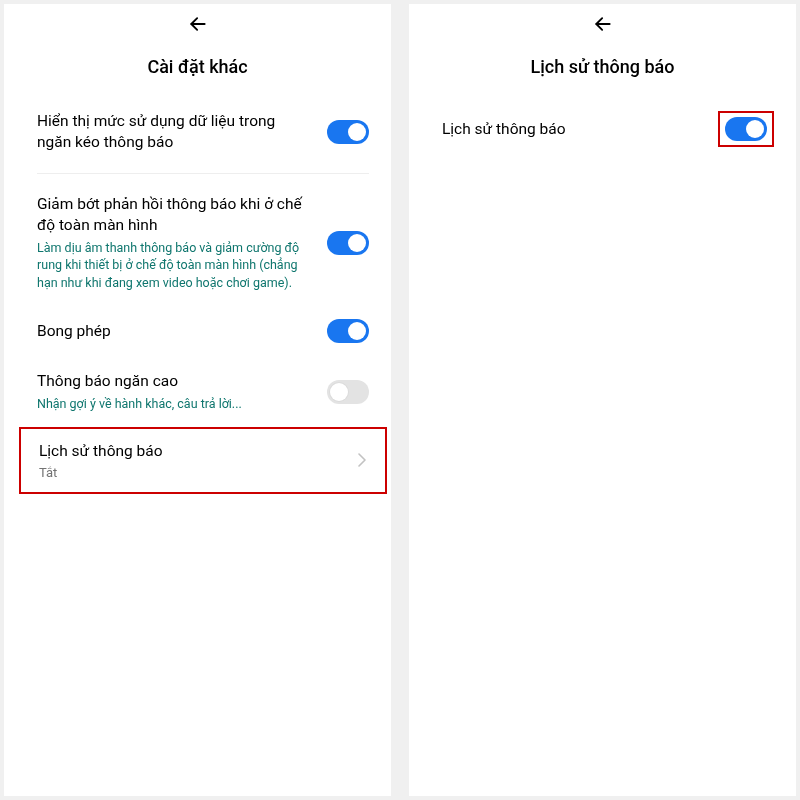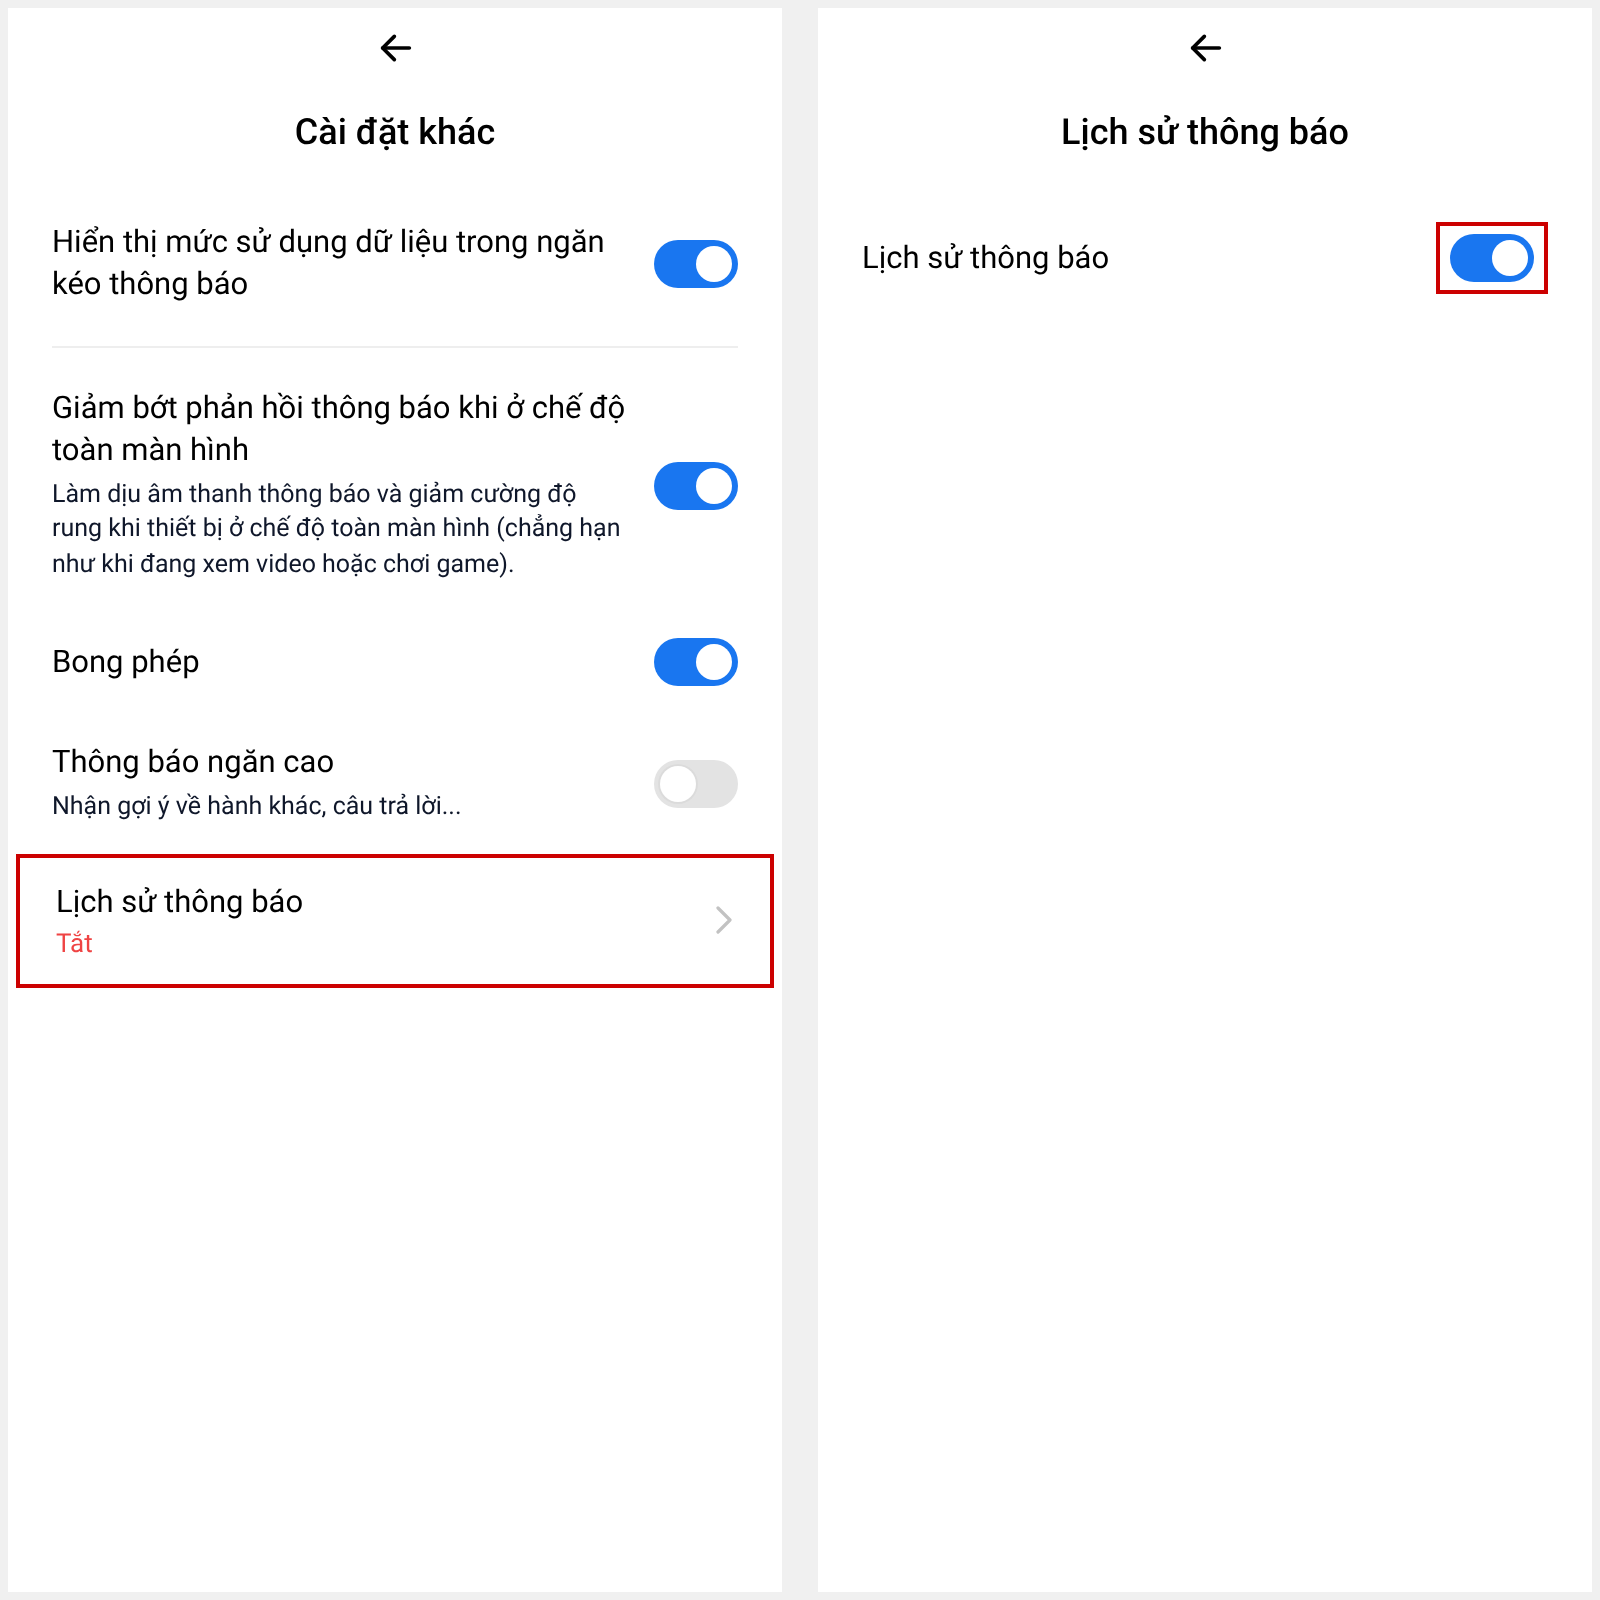--- a/index.html
+++ b/index.html
@@ -35,21 +35,21 @@
     justify-content: center;
     cursor: pointer;
   }
   .back-arrow svg { width: 20px; height: 20px; }
   .header-title {
     font-size: 18px;
     font-weight: 500;
     color: #000;
   }
   .content {
-    padding: 10px 0 0 0;
+    padding: 10px 0 0 11px;
   }
   .row {
     display: flex;
     align-items: center;
     justify-content: space-between;
     padding: 14px 22px;
     gap: 14px;
   }
   .row-text {
     flex: 1;
@@ -57,26 +57,26 @@
     flex-direction: column;
     gap: 3px;
   }
   .row-title {
     font-size: 15.5px;
     color: #000;
     line-height: 1.35;
   }
   .row-sub {
     font-size: 12.5px;
-    color: #0f172a;
+    color: #0f766e;
     line-height: 1.4;
   }
   .row-sub-blue {
     font-size: 13px;
-    color: #ef4444;
+    color: #737373;
   }
   .toggle {
     width: 42px;
     height: 24px;
     border-radius: 12px;
     position: relative;
     flex-shrink: 0;
     cursor: pointer;
   }
   .toggle.on { background: #1976f0; }

